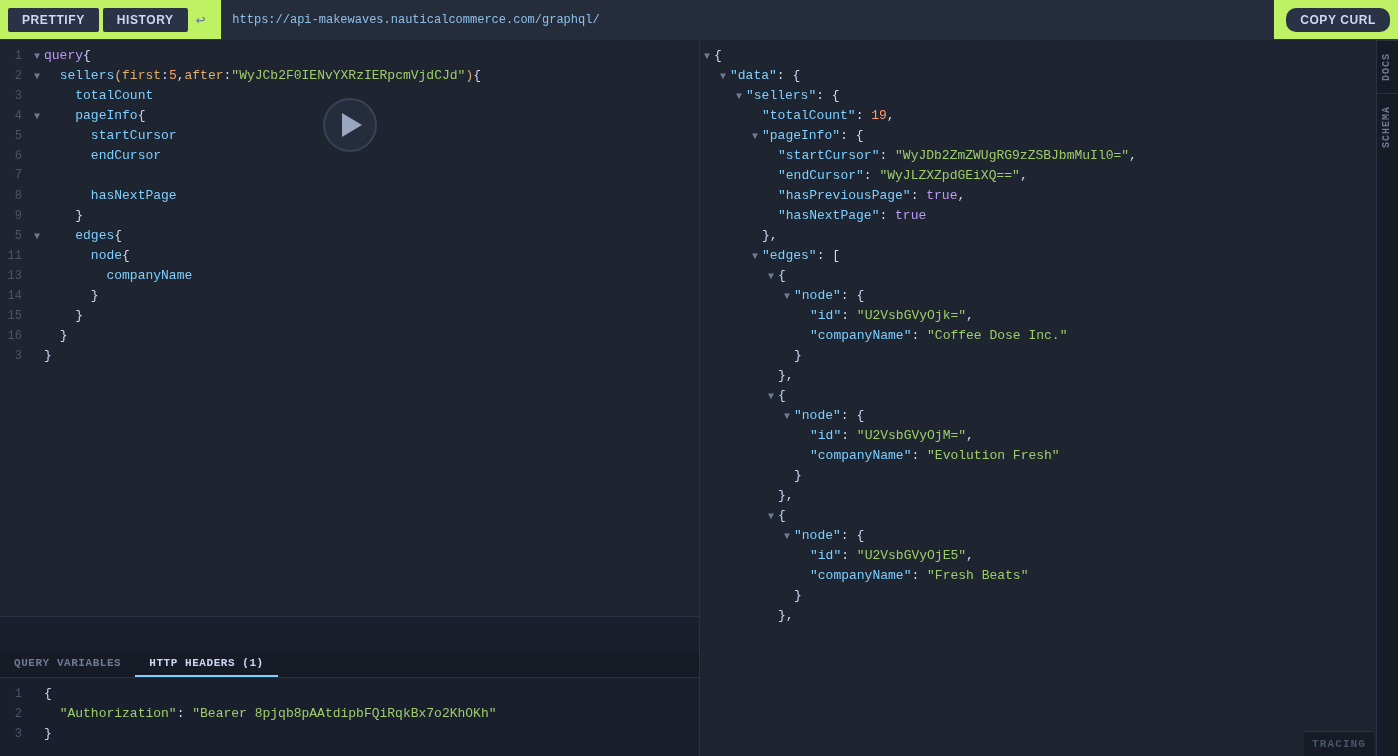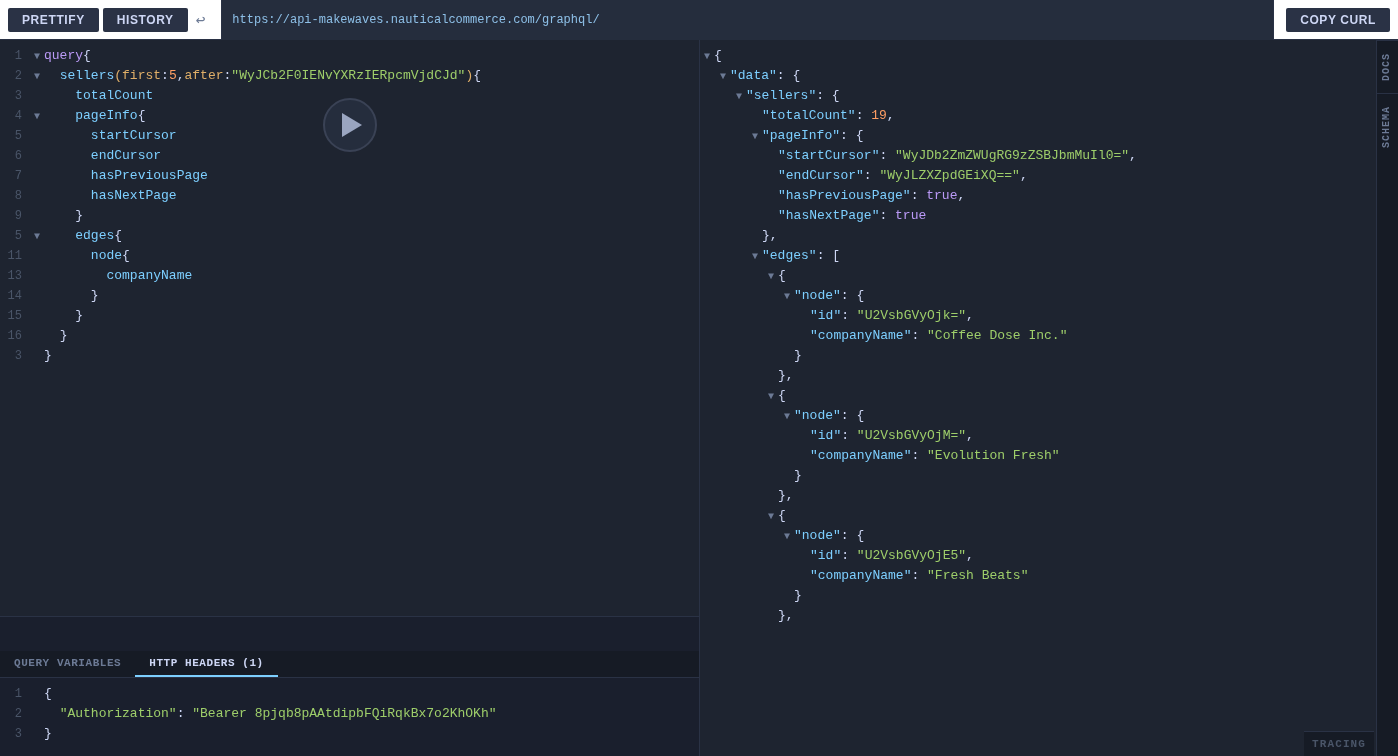--- a/index.html
+++ b/index.html
@@ -10,21 +10,21 @@
       color: #cdd6f4;
       overflow: hidden;
       width: 1398px;
       height: 756px;
     }
 
     
     #top-bar {
       display: flex;
       align-items: center;
-      background: #ffffff;
+      background: #bef264;
       height: 40px;
       border-bottom: 1px solid #2a3245;
       padding: 0 8px;
       gap: 4px;
     }
     .top-btn {
       background: #2a3245;
       color: #cdd6f4;
       border: none;
       padding: 5px 14px;
@@ -47,21 +47,21 @@
     }
     .copy-curl-btn {
       background: #2a3245;
       color: #cdd6f4;
       border: none;
       padding: 5px 14px;
       font-size: 12px;
       font-weight: bold;
       letter-spacing: 0.05em;
       cursor: pointer;
-      border-radius: 2px;
+      border-radius: 10px;
     }
 
     
     #main {
       display: flex;
       height: calc(756px - 40px);
     }
 
     
     #left-pane {
@@ -269,21 +269,20 @@
         <span class="line-content">      <span class="kw-field">startCursor</span></span>
       </div>
       <div class="line">
         <span class="line-num">6</span>
         <span class="triangle">&nbsp;</span>
         <span class="line-content">      <span class="kw-field">endCursor</span></span>
       </div>
       <div class="line">
         <span class="line-num">7</span>
         <span class="triangle">&nbsp;</span>
-        <span class="line-content">      <span class="kw-field">hasPreviousPage</span></span>
       </div>
       <div class="line">
         <span class="line-num">8</span>
         <span class="triangle">&nbsp;</span>
         <span class="line-content">      <span class="kw-field">hasNextPage</span></span>
       </div>
       <div class="line">
         <span class="line-num">9</span>
         <span class="triangle">&nbsp;</span>
         <span class="line-content">    <span class="kw-brace">}</span></span>

